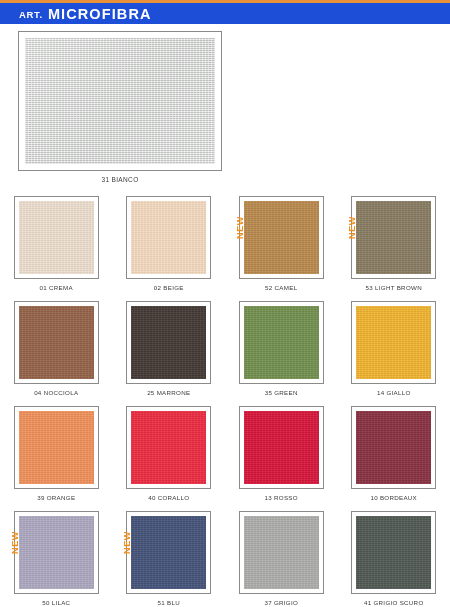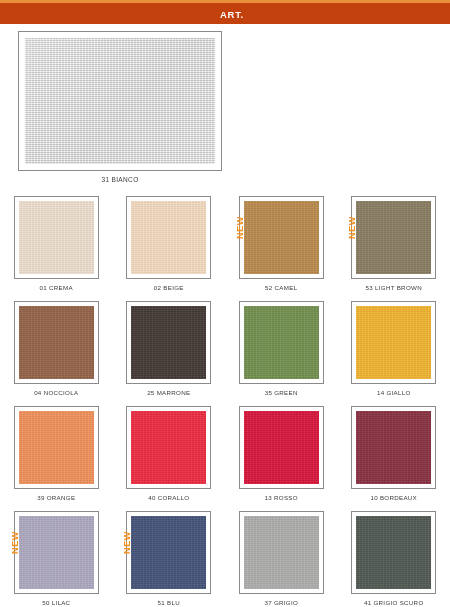--- a/index.html
+++ b/index.html
@@ -137,22 +137,23 @@
     letter-spacing: 0.6px;
     transform: rotate(-90deg);
     transform-origin: center center;
     white-space: nowrap;
     line-height: 1;
   }
 </style>
 </head>
 <body>
 
-<div class="banner" style="background-color: #c2410c; justify-content: center;">
+<div class="banner" style="background-color: #1d4ed8;">
   <span class="banner-art" style="color: rgb(255, 255, 255);">ART.</span>
+  <span class="banner-title" style="color: rgb(255, 255, 255);">MICROFIBRA</span>
 </div>
 
 <div class="feature-wrap">
   <div class="feature-box">
     <div class="feature-fill" style="background-color: rgb(212, 214, 212);"></div>
   </div>
   <div class="feature-label">31 BIANCO</div>
 </div>
 
 <div class="grid">

